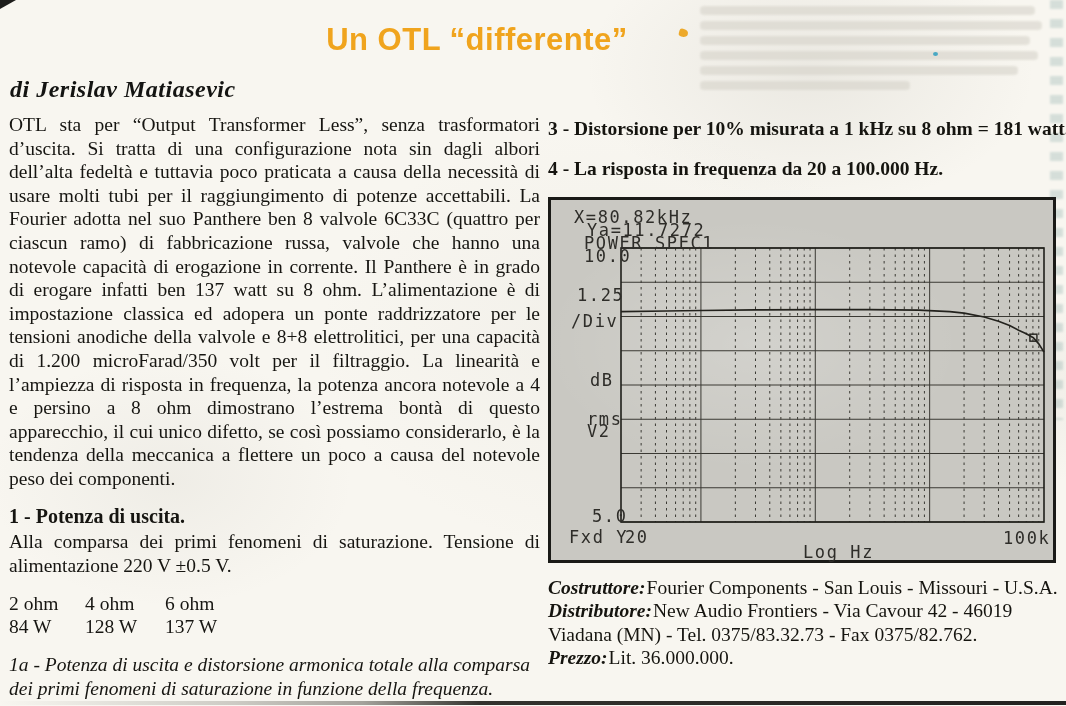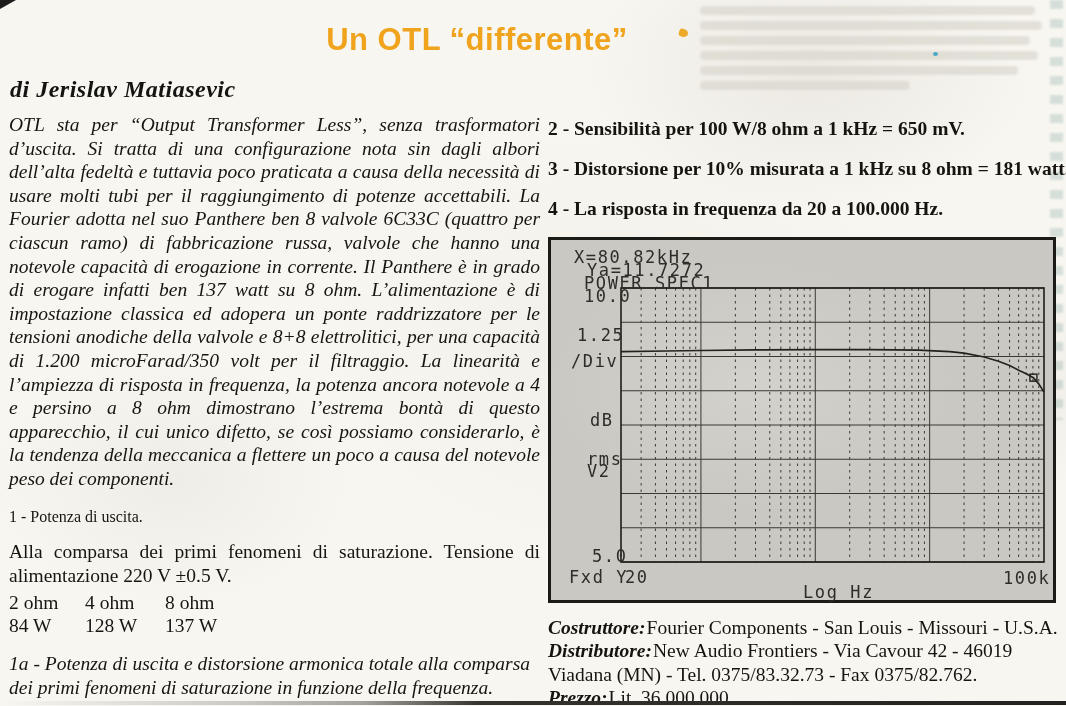--- a/index.html
+++ b/index.html
@@ -13,24 +13,24 @@
       radial-gradient(ellipse 250px 150px at 92% 55%, rgba(158,155,144,.12), transparent 70%);}
   .corner-tl{position:absolute;top:0;left:0;width:0;height:0;
     border-top:9px solid #1d1d1b;border-right:16px solid transparent;}
   .title{position:absolute;top:22px;left:0;width:954px;text-align:center;margin:0;
     font-family:"Liberation Sans",sans-serif;font-weight:bold;font-size:31px;
     color:#f0a41d;letter-spacing:.5px;}
   .author{position:absolute;top:76px;left:10px;font-style:italic;font-weight:bold;
     font-size:24px;color:#141412;letter-spacing:.5px;}
   .col-left{position:absolute;left:9px;top:113px;width:531px;font-size:19.5px;
     line-height:23.6px;color:#161511;text-align:justify;}
-  .intro{margin:0 0 14px;font-style:italic;}
-  .h2{font-weight:normal;font-size:16px;margin:0 0 12px;text-align:left;}
+  .intro{margin:0 0 14px;}
+  .h2{font-weight:bold;font-size:20px;margin:0 0 2px;text-align:left;}
   .sec-body{margin:0;}
-  .ohm-table{margin-top:4px;display:grid;grid-template-columns:76px 80px auto;
+  .ohm-table{margin-top:15px;display:grid;grid-template-columns:76px 80px auto;
     line-height:23px;text-align:left;}
   .caption{margin:15px 0 0;font-style:italic;line-height:24px;text-align:left;}
   .col-right{position:absolute;left:548px;top:117px;width:516px;color:#15140f;}
   .spec{font-weight:bold;font-size:19.5px;line-height:23px;margin-bottom:17px;white-space:nowrap;}
   .chart-box{position:relative;margin-top:12px;width:502px;height:360px;
     background:#c9c8c2;border:3px solid #1a1a17;
     background-image:radial-gradient(ellipse 300px 180px at 40% 40%, rgba(255,255,255,.18), transparent 70%);}
   .chart-box svg{position:absolute;left:0;top:0;}
   .plbl{position:absolute;font-family:"DejaVu Sans Mono",monospace;font-size:17px;
     letter-spacing:1.6px;color:#2e2d29;white-space:pre;}
@@ -73,32 +73,31 @@
 
   <div class="col-left">
     <p class="intro">OTL sta per “Output Transformer Less”, senza trasformatori d’uscita. Si tratta di una configurazione nota sin dagli albori dell’alta fedeltà e tuttavia poco praticata a causa della necessità di usare molti tubi per il raggiungimento di potenze accettabili. La Fourier adotta nel suo Panthere ben 8 valvole 6C33C (quattro per ciascun ramo) di fabbricazione russa, valvole che hanno una notevole capacità di erogazione in corrente. Il Panthere è in grado di erogare infatti ben 137 watt su 8 ohm. L’alimentazione è di impostazione classica ed adopera un ponte raddrizzatore per le tensioni anodiche della valvole e 8+8 elettrolitici, per una capacità di 1.200 microFarad/350 volt per il filtraggio. La linearità e l’ampiezza di risposta in frequenza, la potenza ancora notevole a 4 e persino a 8 ohm dimostrano l’estrema bontà di questo apparecchio, il cui unico difetto, se così possiamo considerarlo, è la tendenza della meccanica a flettere un poco a causa del notevole peso dei componenti.</p>
 
     <div class="h2">1 - Potenza di uscita.</div>
     <p class="sec-body">Alla comparsa dei primi fenomeni di saturazione. Tensione di alimentazione 220 V ±0.5 V.</p>
 
     <div class="ohm-table">
       <span>2 ohm</span>
       <span>4 ohm</span>
-      <span>8 ohm</span>
+      <span>6 ohm</span>
       <span>84 W</span>
       <span>128 W</span>
       <span>137 W</span>
     </div>
 
     <p class="caption">1a - Potenza di uscita e distorsione armonica totale alla comparsa dei primi fenomeni di saturazione in funzione della frequenza.</p>
 
   </div>
 
   <div class="col-right">
-    <div class="spec">2 - Sensibilità per 100 W/8 ohm a 1 kHz = 650 mV.</div>
     <div class="spec">3 - Distorsione per 10% misurata a 1 kHz su 8 ohm = 181 watt.</div>
     <div class="spec">4 - La risposta in frequenza da 20 a 100.000 Hz.</div>
 
     <div class="chart-box">
       <svg id="spec-svg" width="502" height="360" viewBox="0 0 502 360">
           <line x1="70" y1="48" x2="493" y2="48" stroke="#3a3933" stroke-width="1"></line>
           <line x1="70" y1="82.25" x2="493" y2="82.25" stroke="#3a3933" stroke-width="1"></line>
           <line x1="70" y1="116.5" x2="493" y2="116.5" stroke="#3a3933" stroke-width="1"></line>
           <line x1="70" y1="150.75" x2="493" y2="150.75" stroke="#3a3933" stroke-width="1"></line>
           <line x1="70" y1="185" x2="493" y2="185" stroke="#3a3933" stroke-width="1"></line>

